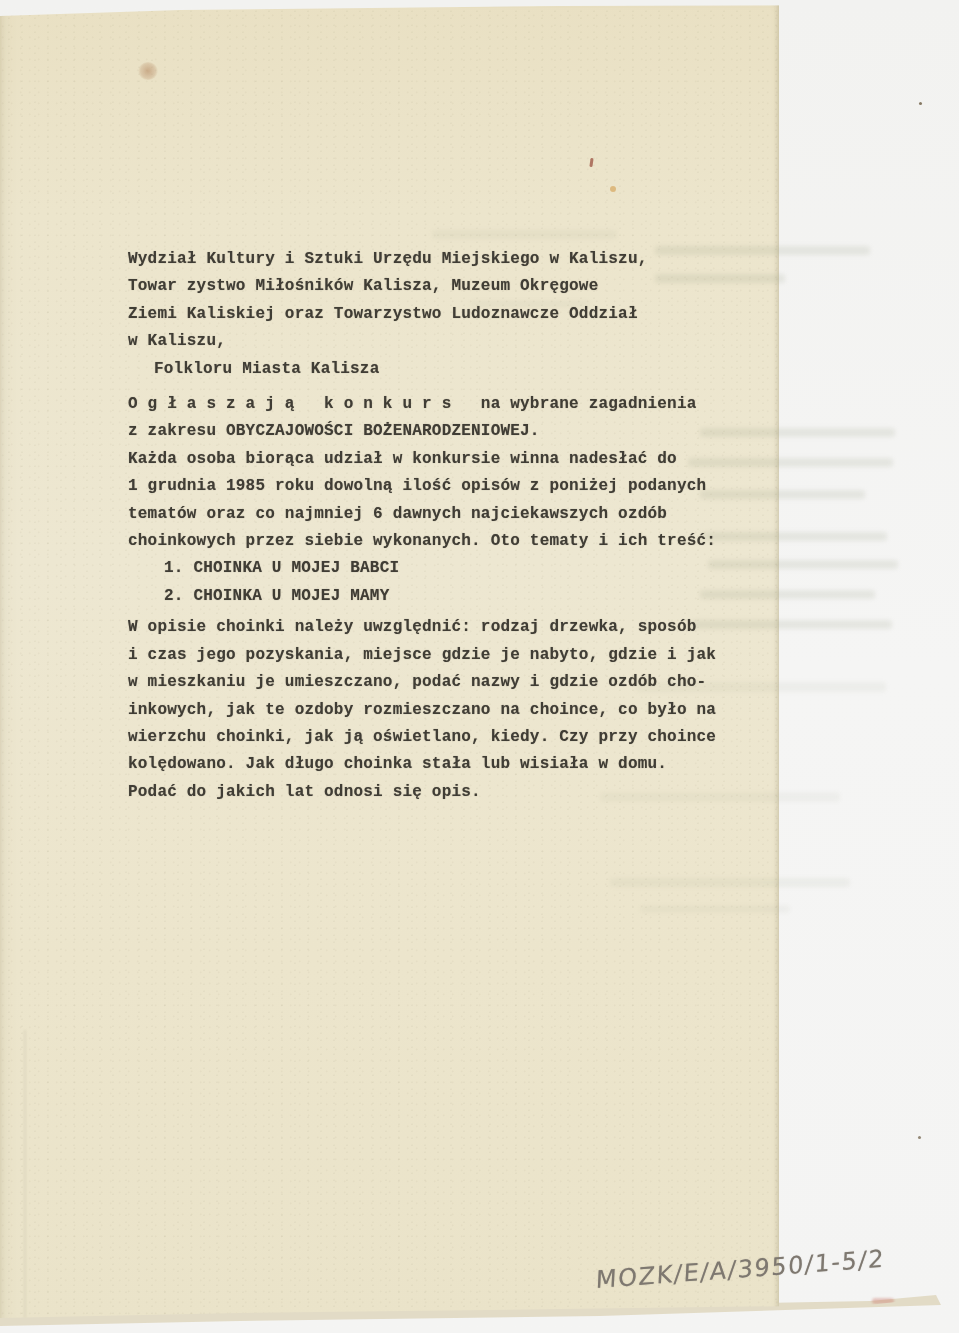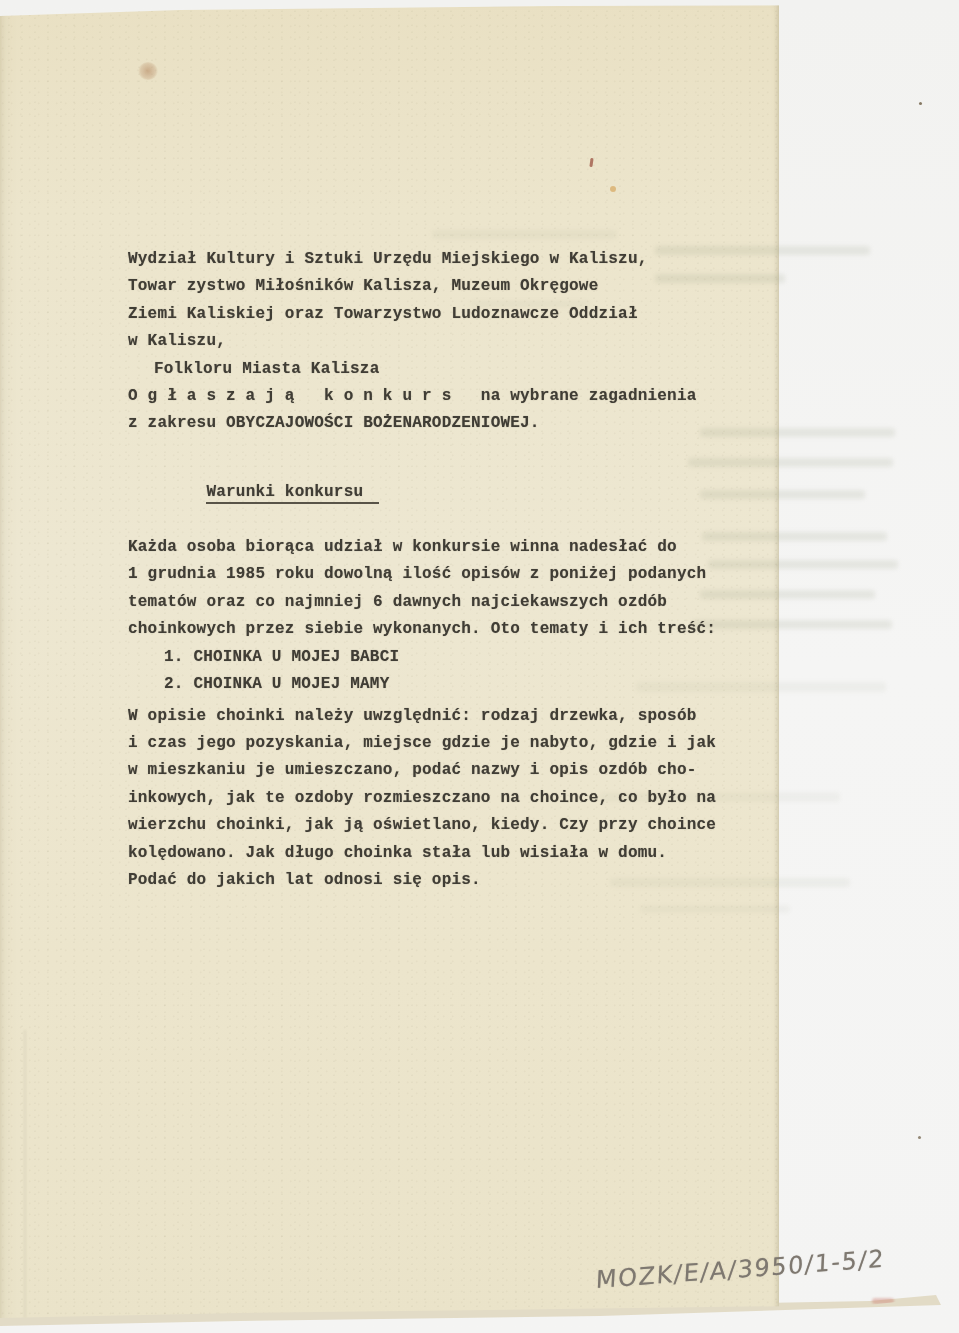--- a/index.html
+++ b/index.html
@@ -46,21 +46,21 @@
     font-family: "Liberation Mono", "DejaVu Sans Mono", monospace;
     font-weight: 700;
     font-size: 16px;
     line-height: 27.4px;
     letter-spacing: 0.2px;
     color: #403d35;
     text-shadow: 0 0 1px rgba(64,60,50,0.45);
   }
   .typewritten .line { white-space: pre; }
   .indent-1 { padding-left: 26px; }
-  .para-announce { }
+  .para-announce { margin-top: 8px; }
   .heading-wrap { margin-top: 14px; }
   .heading {
     border-bottom: 2px solid rgba(62,58,48,0.85);
     padding-right: 16px;
     padding-bottom: 1px;
   }
   .para-conditions { }
   .topics .line { padding-left: 36px; }
   .para-description { margin-top: 4px; }
   .annotation {
@@ -145,40 +145,37 @@
         <div class="line">Ziemi Kaliskiej oraz Towarzystwo Ludoznawcze Oddział</div>
         <div class="line">w Kaliszu,</div>
         <div class="line indent-1">Folkloru Miasta Kalisza</div>
       </div>
 
       <div class="para para-announce">
         <div class="line">O g ł a s z a j ą   k o n k u r s   na wybrane zagadnienia</div>
         <div class="line">z zakresu OBYCZAJOWOŚCI BOŻENARODZENIOWEJ.</div>
       </div>
 
-      <div class="line heading-wrap">
-        <span class="heading">Warunki konkursu</span>
-      </div>
 
       <div class="para para-conditions">
         <div class="line">Każda osoba biorąca udział w konkursie winna nadesłać do</div>
         <div class="line">1 grudnia 1985 roku dowolną ilość opisów z poniżej podanych</div>
         <div class="line">tematów oraz co najmniej 6 dawnych najciekawszych ozdób</div>
         <div class="line">choinkowych przez siebie wykonanych. Oto tematy i ich treść:</div>
       </div>
 
       <div class="topics">
         <div class="line">1. CHOINKA U MOJEJ BABCI</div>
         <div class="line">2. CHOINKA U MOJEJ MAMY</div>
       </div>
 
       <div class="para para-description">
         <div class="line">W opisie choinki należy uwzględnić: rodzaj drzewka, sposób</div>
         <div class="line">i czas jego pozyskania, miejsce gdzie je nabyto, gdzie i jak</div>
-        <div class="line">w mieszkaniu je umieszczano, podać nazwy i opis ozdób cho-</div>
+        <div class="line">w mieszkaniu je umieszczano, podać nazwy i gdzie ozdób cho-</div>
         <div class="line">inkowych, jak te ozdoby rozmieszczano na choince, co było na</div>
         <div class="line">wierzchu choinki, jak ją oświetlano, kiedy. Czy przy choince</div>
         <div class="line">kolędowano. Jak długo choinka stała lub wisiała w domu.</div>
         <div class="line">Podać do jakich lat odnosi się opis.</div>
       </div>
 
     </div>
 
     <div class="annotation">MOZK/E/A/3950/1-5/2</div>
 

